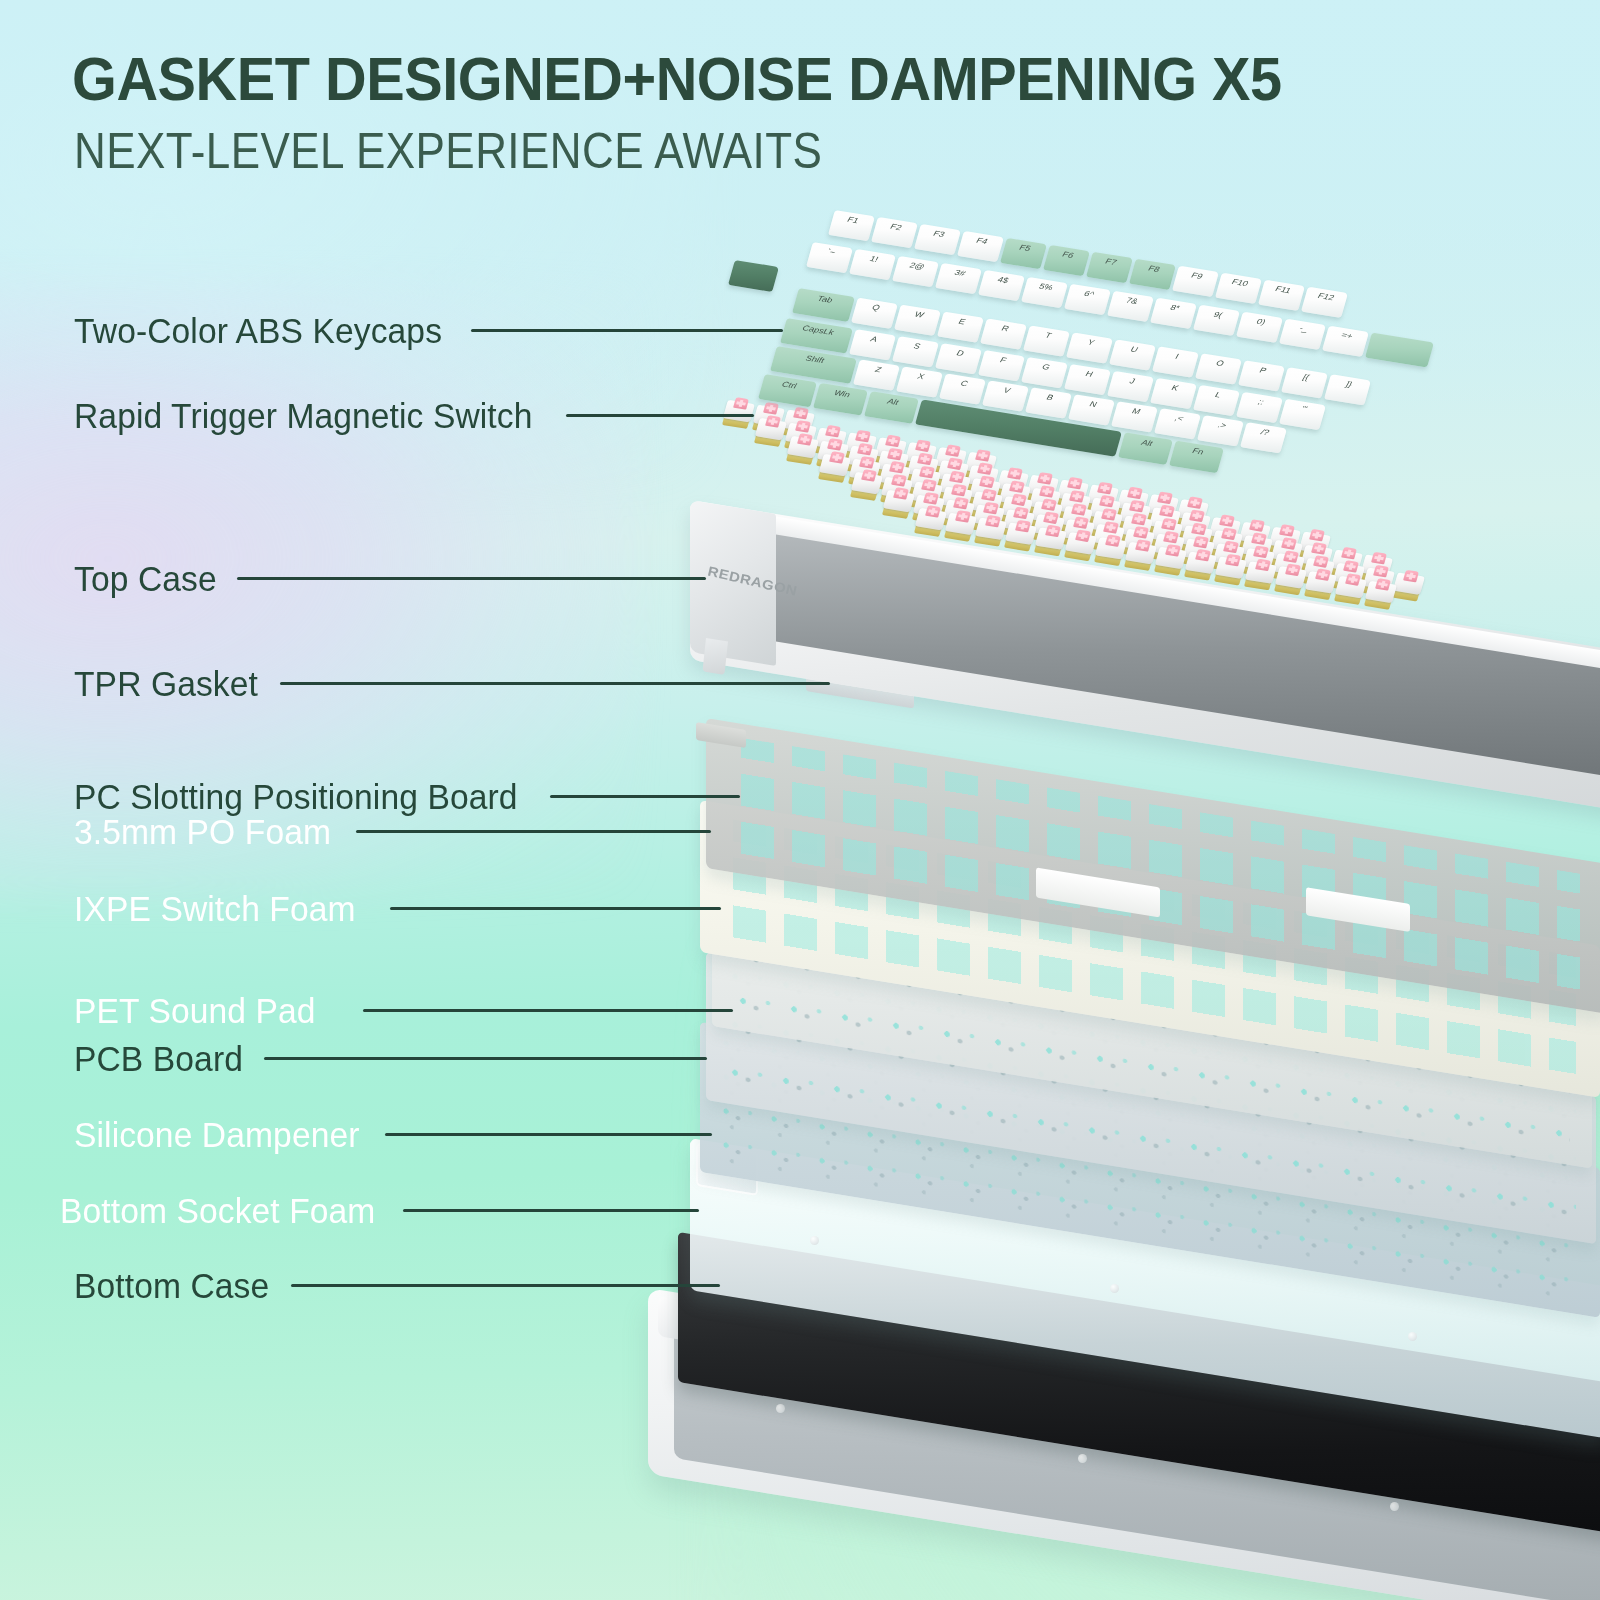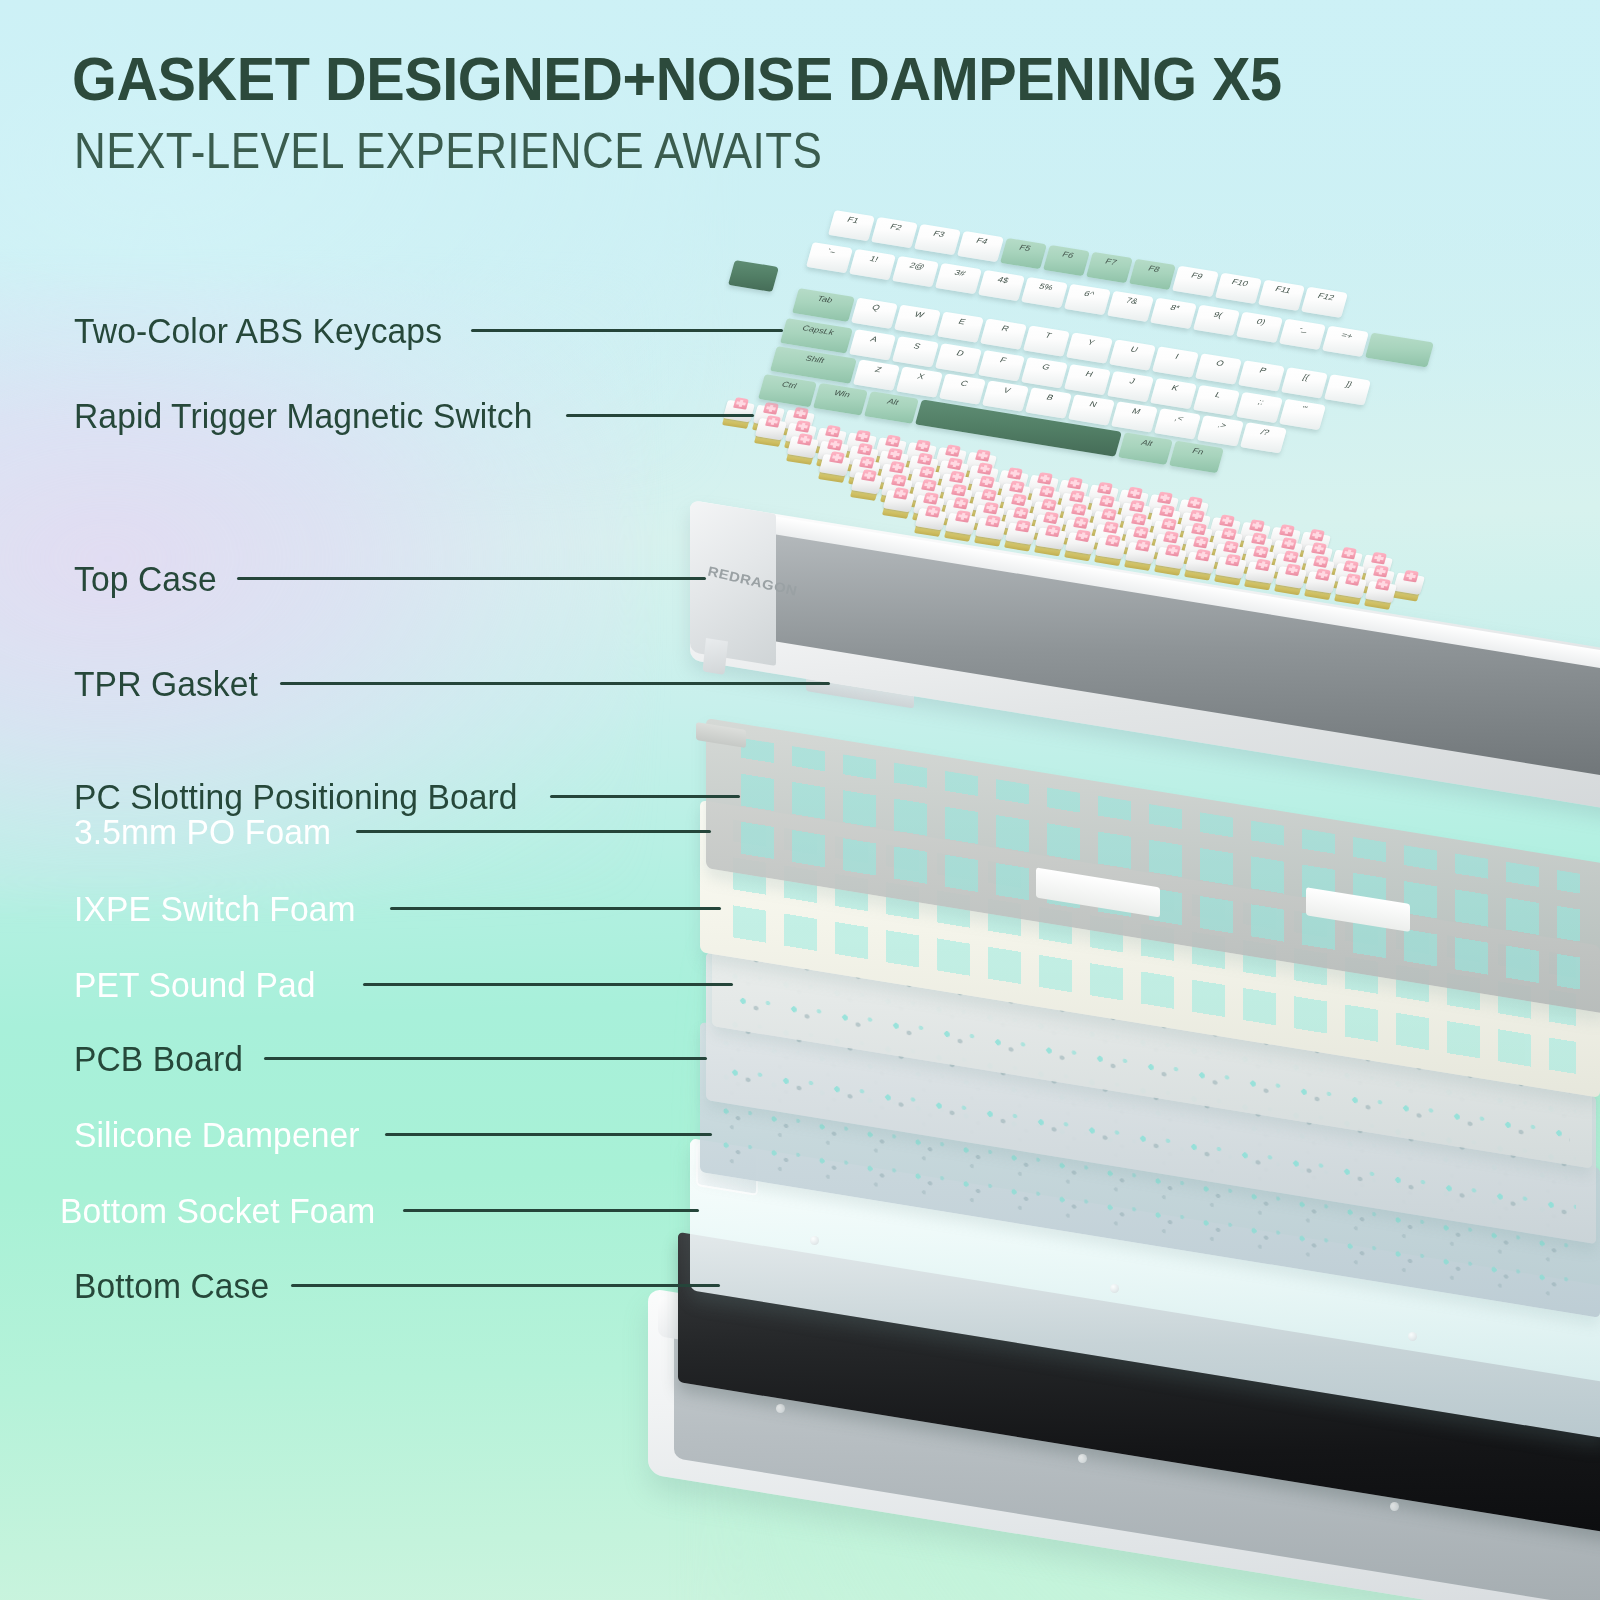--- a/index.html
+++ b/index.html
@@ -1170,21 +1170,21 @@
         <span class="lead" style="width: 190.42px;"></span>
       </div>
       <div class="callout light" style="left: 74px; top: 808px;">
         <span class="txt">3.5mm PO Foam</span>
         <span class="lead" style="width: 354.96px;"></span>
       </div>
       <div class="callout light" style="left: 74px; top: 885px; gap: 9px;">
         <span class="txt">IXPE Switch Foam</span>
         <span class="lead" style="width: 330.375px;"></span>
       </div>
-      <div class="callout light" style="left: 74px; top: 961px; gap: 23px;">
+      <div class="callout light" style="left: 74px; top: 987px; gap: 23px;">
         <span class="txt">PET Sound Pad</span>
         <span class="lead" style="width: 370.395px;"></span>
       </div>
       <div class="callout dark" style="left: 74px; top: 1035px;">
         <span class="txt">PCB Board</span>
         <span class="lead" style="width: 443.04px;"></span>
       </div>
       <div class="callout light" style="left: 74px; top: 1111px;">
         <span class="txt">Silicone Dampener</span>
         <span class="lead" style="width: 326.49px;"></span>

